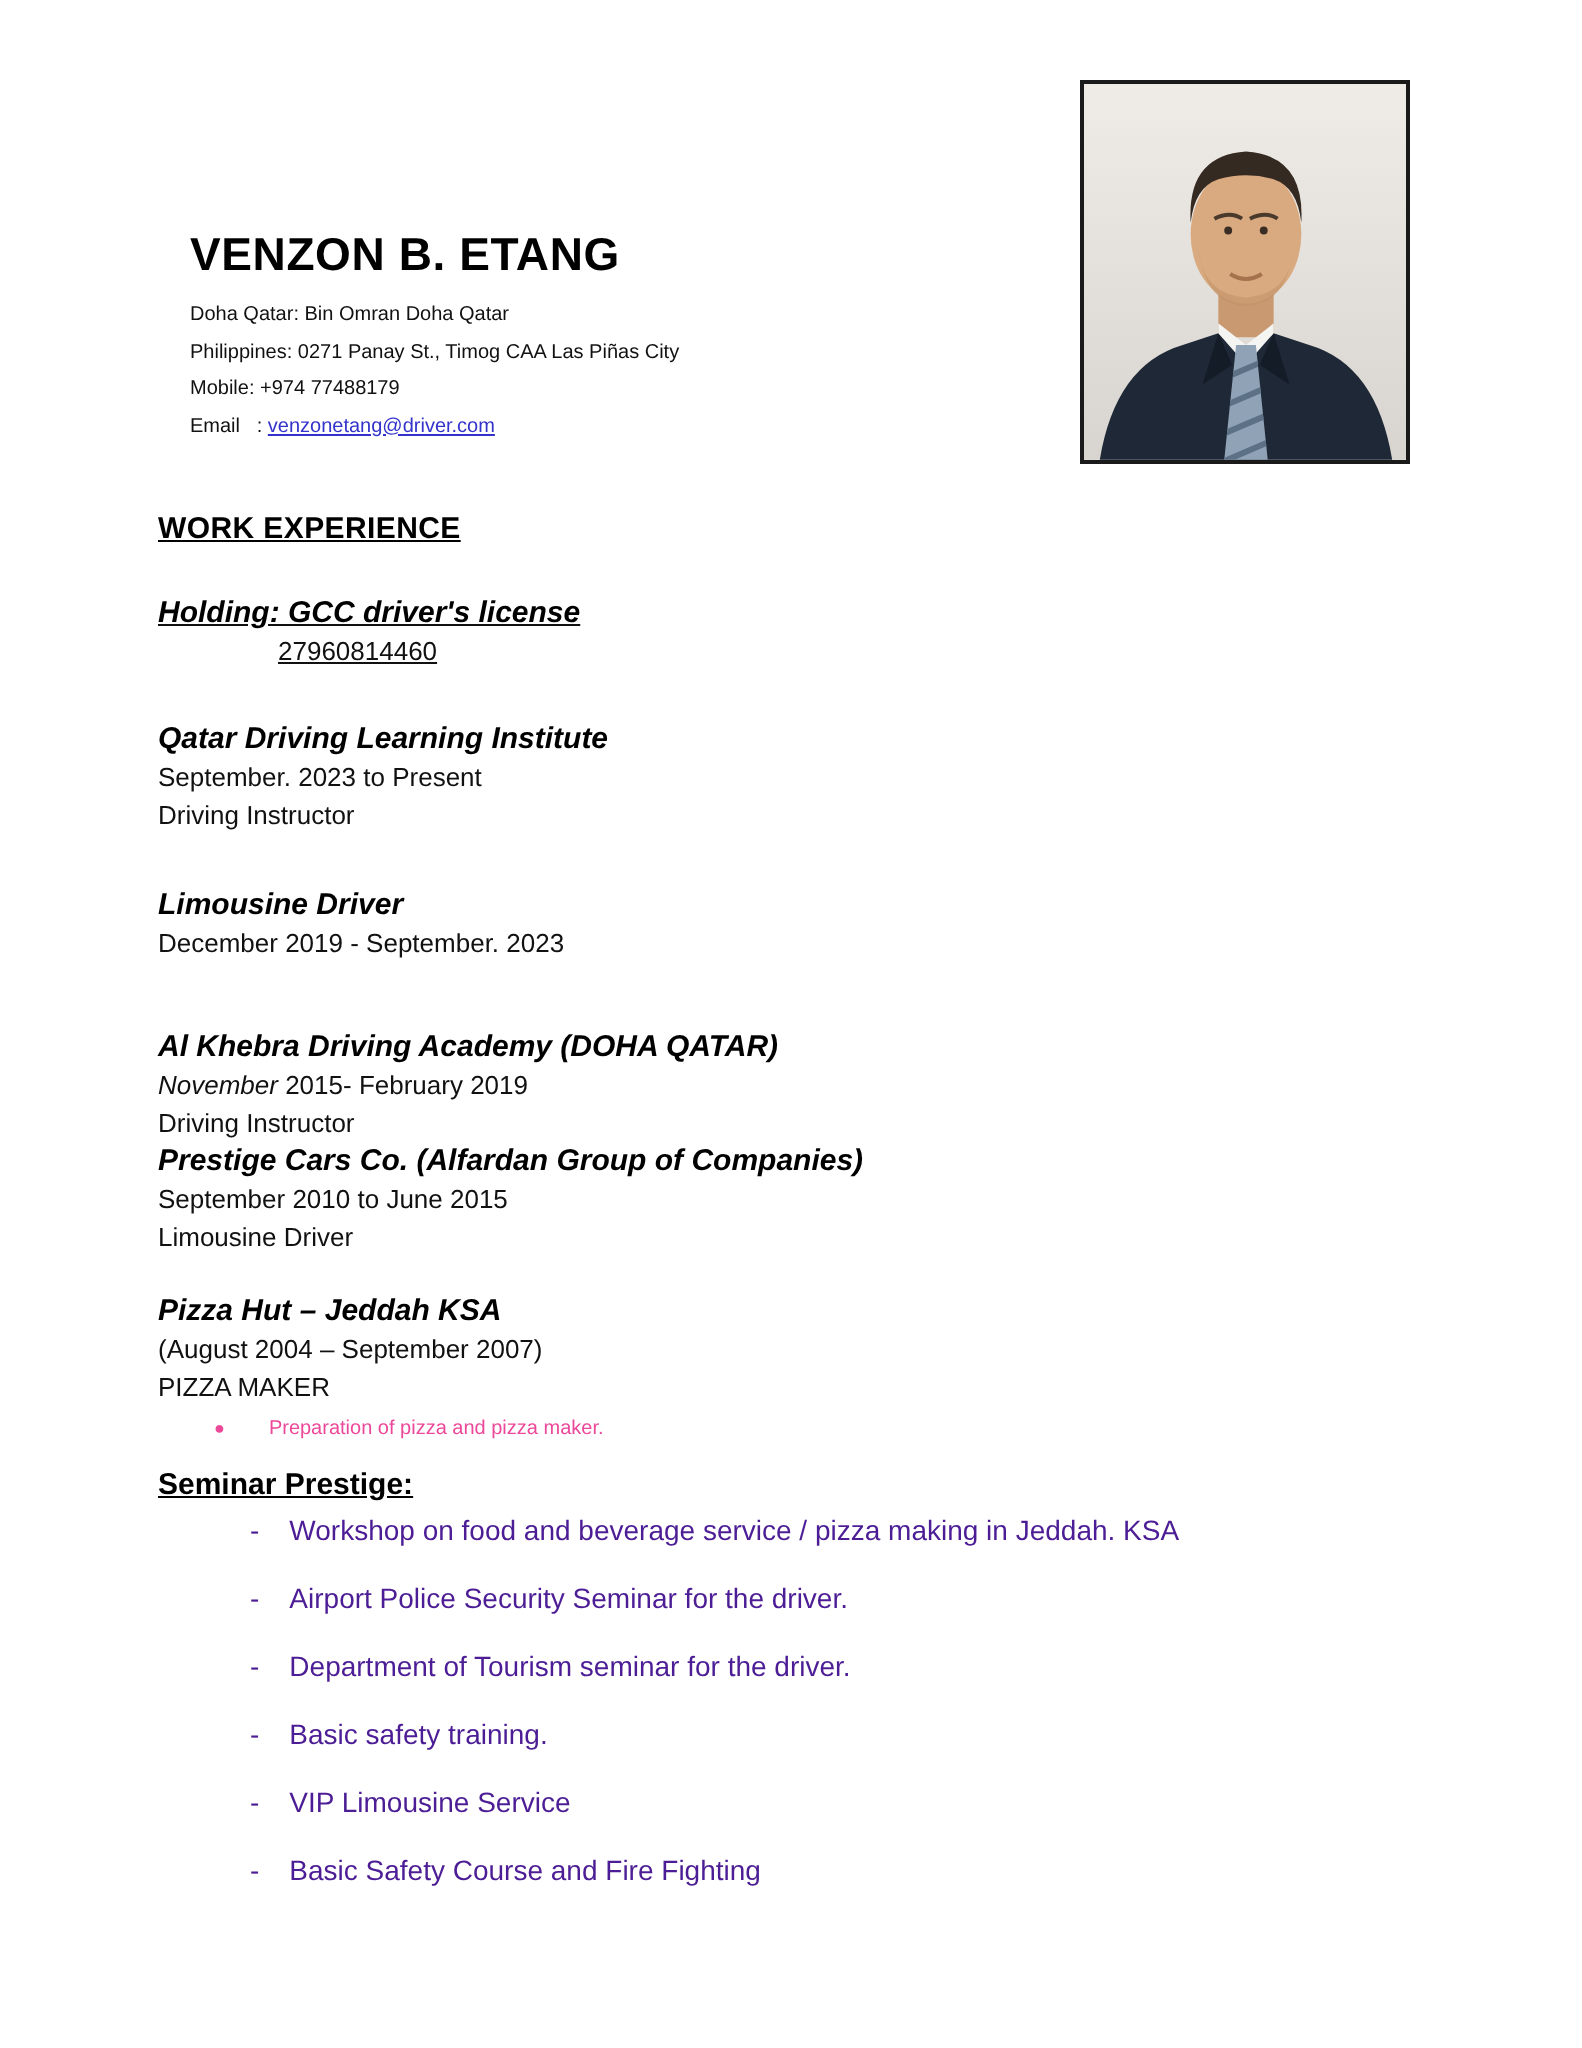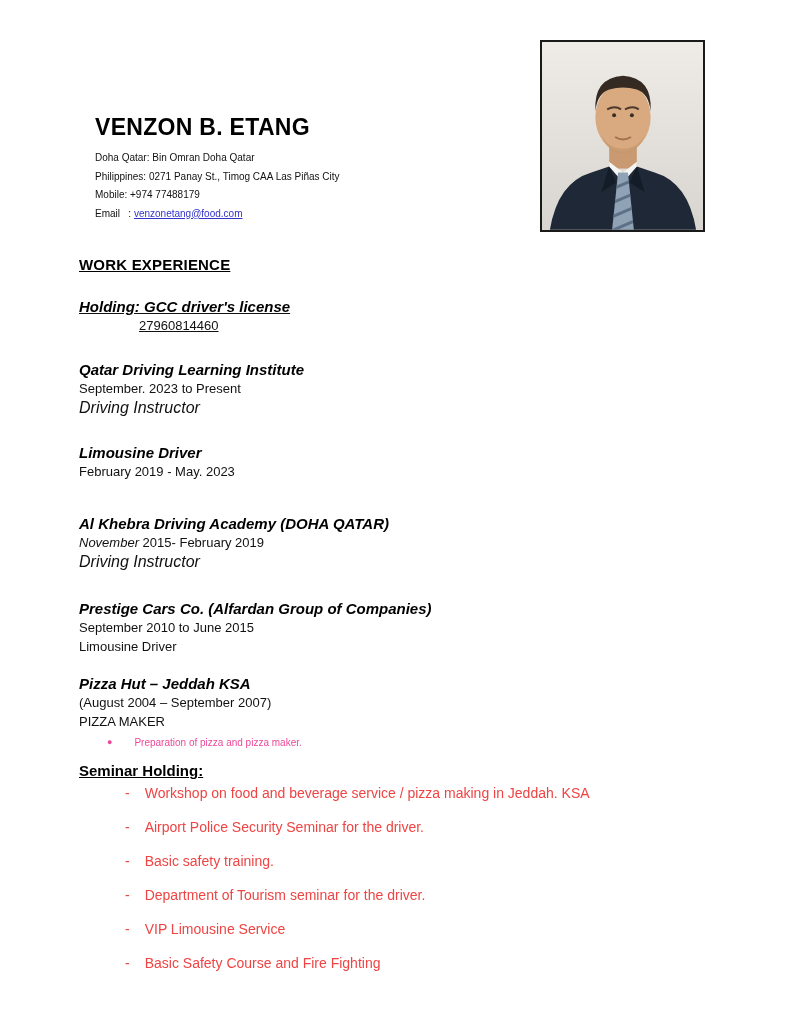--- a/index.html
+++ b/index.html
@@ -53,42 +53,42 @@
   .entry { margin: 0; }
   .entry-title {
     font-size: 15px;
     font-weight: bold;
     font-style: italic;
     margin: 0;
     line-height: 19px;
     color: #000;
   }
   .entry-line { font-size: 13px; line-height: 19px; margin: 0; color: #111; }
-  .entry-line.small { font-size: 16px; font-style: italic; }
+  .entry-line.small { font-size: 13px; }
   .indent { padding-left: 60px; }
   .italic { font-style: italic; }
 
   .gap-a { margin-bottom: 25px; text-decoration: underline; }
   .gap-b { margin-bottom: 26px; }
   .gap-c { margin-bottom: 33px; }
-  .gap-d { margin-bottom: 28px; }
+  .gap-d { }
   .gap-e { margin-bottom: 18px; }
   .gap-f { margin-bottom: 6px; }
 
   .bullet-item { display: flex; font-size: 10px; line-height: 19px; margin-top: 2px; color: #ec4899; }
   .bullet-item::before { content: "\25CF"; font-size: 9px; line-height: 19px; margin: 0 22px 0 28px; }
 
   .seminar-title {
     font-size: 15px;
     font-weight: bold;
     text-decoration: underline;
     margin: 0 0 4px 0;
     color: #000;
   }
-  .dash-item { display: flex; font-size: 14px; line-height: 20px; margin-top: 1px; color: #ef4444; }
+  .dash-item { display: flex; font-size: 14px; line-height: 20px; margin-top: 1px; color: #4c1d95; }
   .dash-item::before { content: "-"; margin: 0 15px 0 46px; }
   .dash-item.spaced { margin-top: 4px; }
 </style>
 </head>
 <body>
 
 <div class="page">
 
   <div class="photo-frame">
     <svg viewBox="0 0 163 190" aria-hidden="true">
@@ -125,42 +125,42 @@
     </svg>
   </div>
 
   <header class="header">
     <h1 class="candidate-name">VENZON B. ETANG</h1>
     <p class="contact-line">Doha Qatar: Bin Omran Doha Qatar</p>
     <p class="contact-line">Philippines: 0271 Panay St., Timog CAA Las Piñas City</p>
     <p class="contact-line">Mobile: +974 77488179</p>
     <p class="contact-line">
       <span>Email&nbsp;&nbsp;&nbsp;:</span>
-      <a href="#" class="email-link" style="color: rgb(51, 51, 204);">venzonetang@food.com</a>
+      <a href="#" class="email-link" style="color: rgb(51, 51, 204);">venzonetang@driver.com</a>
     </p>
   </header>
 
   <div class="content">
 
     <h2 class="section-title">WORK EXPERIENCE</h2>
 
     <section class="entry gap-a">
       <h3 class="entry-title">Holding: GCC driver's license</h3>
       <p class="entry-line indent">27960814460</p>
     </section>
 
     <section class="entry gap-b">
       <h3 class="entry-title">Qatar Driving Learning Institute</h3>
       <p class="entry-line">September. 2023 to Present</p>
       <p class="entry-line small">Driving Instructor</p>
     </section>
 
     <section class="entry gap-c">
       <h3 class="entry-title">Limousine Driver</h3>
-      <p class="entry-line">February 2019 - May. 2023</p>
+      <p class="entry-line">December 2019 - September. 2023</p>
     </section>
 
     <section class="entry gap-d">
       <h3 class="entry-title">Al Khebra Driving Academy (DOHA QATAR)</h3>
       <p class="entry-line"><span class="italic">November</span><span> 2015- February 2019</span></p>
       <p class="entry-line small">Driving Instructor</p>
     </section>
 
     <section class="entry gap-e">
       <h3 class="entry-title">Prestige Cars Co. (Alfardan Group of Companies)</h3>
@@ -169,23 +169,23 @@
     </section>
 
     <section class="entry gap-f">
       <h3 class="entry-title">Pizza Hut – Jeddah KSA</h3>
       <p class="entry-line">(August 2004 – September 2007)</p>
       <p class="entry-line">PIZZA MAKER</p>
       <p class="bullet-item">Preparation of pizza and pizza maker.</p>
     </section>
 
     <section class="seminar">
-      <h2 class="seminar-title">Seminar Holding:</h2>
+      <h2 class="seminar-title">Seminar Prestige:</h2>
       <p class="dash-item">Workshop on food and beverage service / pizza making in Jeddah. KSA</p>
       <p class="dash-item">Airport Police Security Seminar for the driver.</p>
+      <p class="dash-item">Department of Tourism seminar for the driver.</p>
       <p class="dash-item">Basic safety training.</p>
-      <p class="dash-item">Department of Tourism seminar for the driver.</p>
       <p class="dash-item spaced">VIP Limousine Service</p>
       <p class="dash-item spaced">Basic Safety Course and Fire Fighting</p>
     </section>
 
   </div>
 </div>
 
 </body></html>

